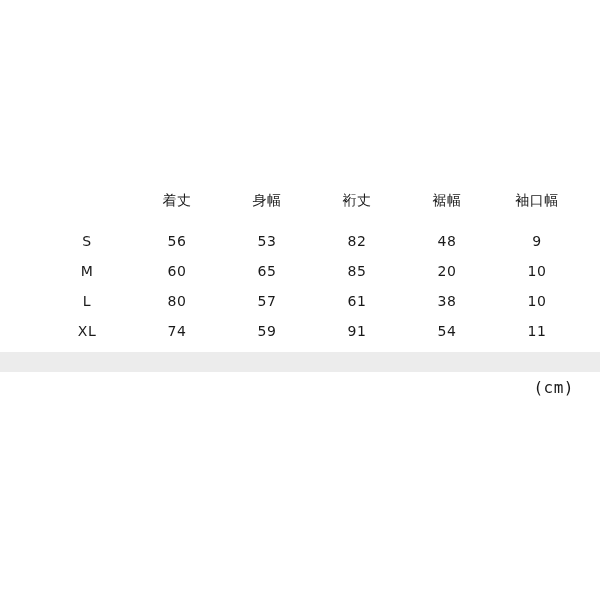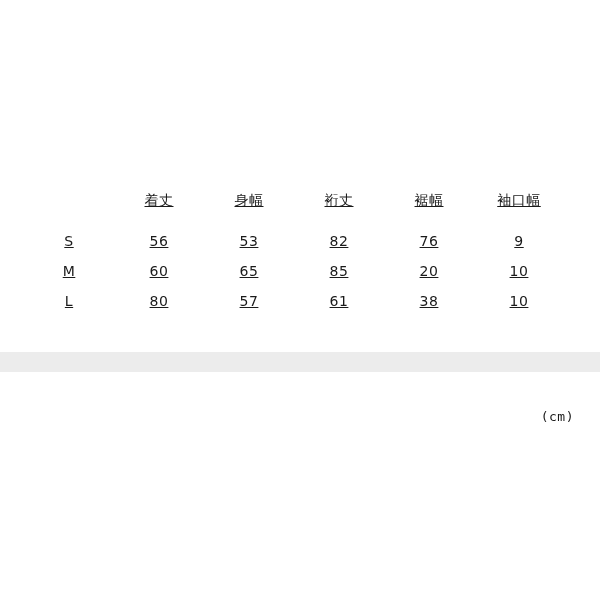--- a/index.html
+++ b/index.html
@@ -16,25 +16,24 @@
   }
   .page {
     position: relative;
     width: 600px;
     height: 600px;
     box-sizing: border-box;
   }
   .size-table {
     position: absolute;
     top: 186px;
-    left: 24px;
+    left: 42px;
     width: 540px;
     border-collapse: collapse;
     table-layout: fixed;
-    text-decoration: underline;
   }
   .size-table th,
   .size-table td {
     font-weight: normal;
     font-size: 14px;
     text-align: center;
     padding: 0;
     height: 30px;
     vertical-align: middle;
     letter-spacing: 0.5px;
@@ -61,23 +60,23 @@
   .divider {
     position: absolute;
     left: 0;
     top: 352px;
     width: 600px;
     height: 20px;
     background: #ececec;
   }
   .unit-note {
     position: absolute;
-    top: 409px;
+    top: 378px;
     right: 26px;
-    font-size: 13px;
+    font-size: 16px;
     color: #1a1a1a;
     font-family: "DejaVu Sans Mono", monospace;
     letter-spacing: 0.5px;
   }
 </style>
 </head>
 <body>
 
 <div class="page">
 
@@ -91,39 +90,47 @@
         <th class="col-measure">裾幅</th>
         <th class="col-measure">袖口幅</th>
       </tr>
     </thead>
     <tbody>
       <tr class="body-row">
         <td class="col-size">S</td>
         <td>56</td>
         <td>53</td>
         <td>82</td>
-        <td>76</td>
+        <td>48</td>
         <td>9</td>
       </tr>
       <tr class="body-row">
         <td class="col-size">M</td>
         <td>60</td>
         <td>65</td>
         <td>85</td>
         <td>20</td>
         <td>10</td>
       </tr>
       <tr class="body-row">
         <td class="col-size">L</td>
         <td>80</td>
         <td>57</td>
         <td>61</td>
         <td>38</td>
         <td>10</td>
       </tr>
+      <tr class="body-row">
+        <td class="col-size">XL</td>
+        <td>74</td>
+        <td>59</td>
+        <td>91</td>
+        <td>54</td>
+        <td>11</td>
+      </tr>
     </tbody>
   </table>
 
   <div class="divider"></div>
 
   <div class="unit-note">(cm)</div>
 
 </div>
 
 </body></html>

